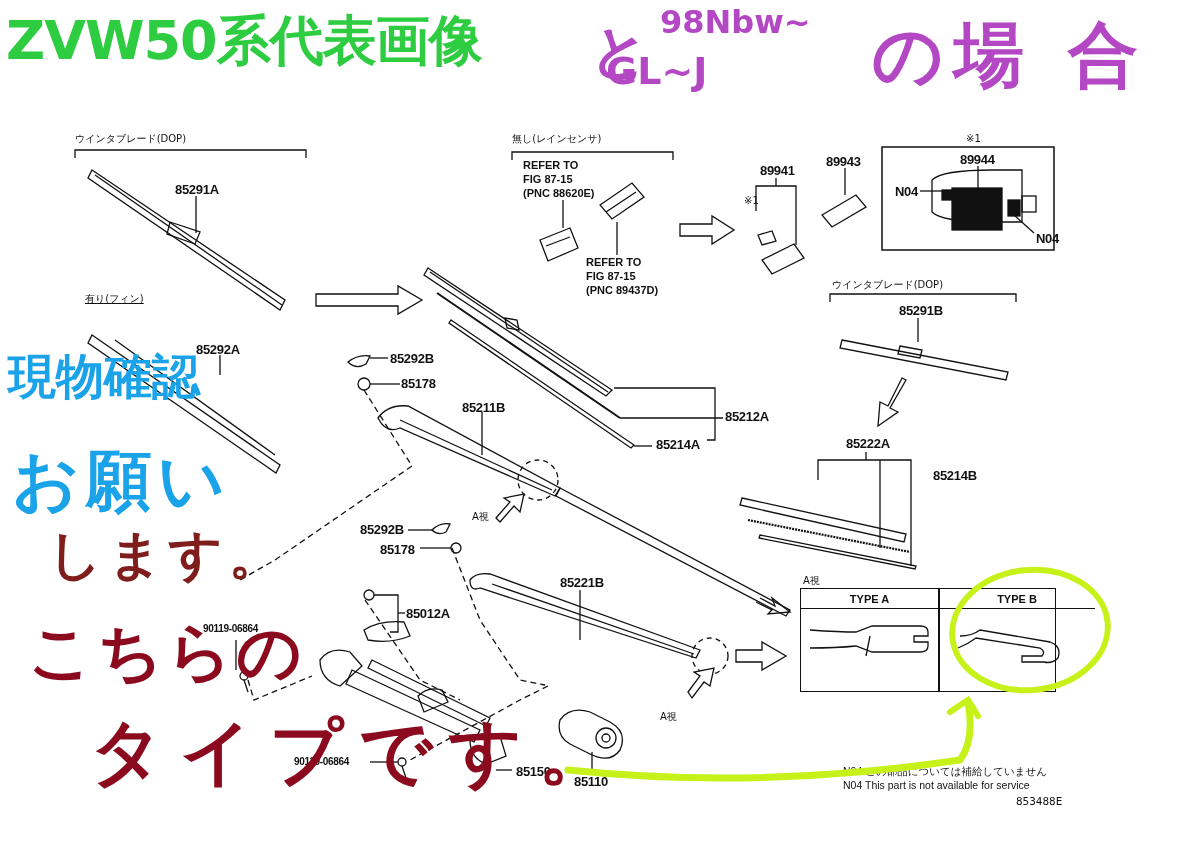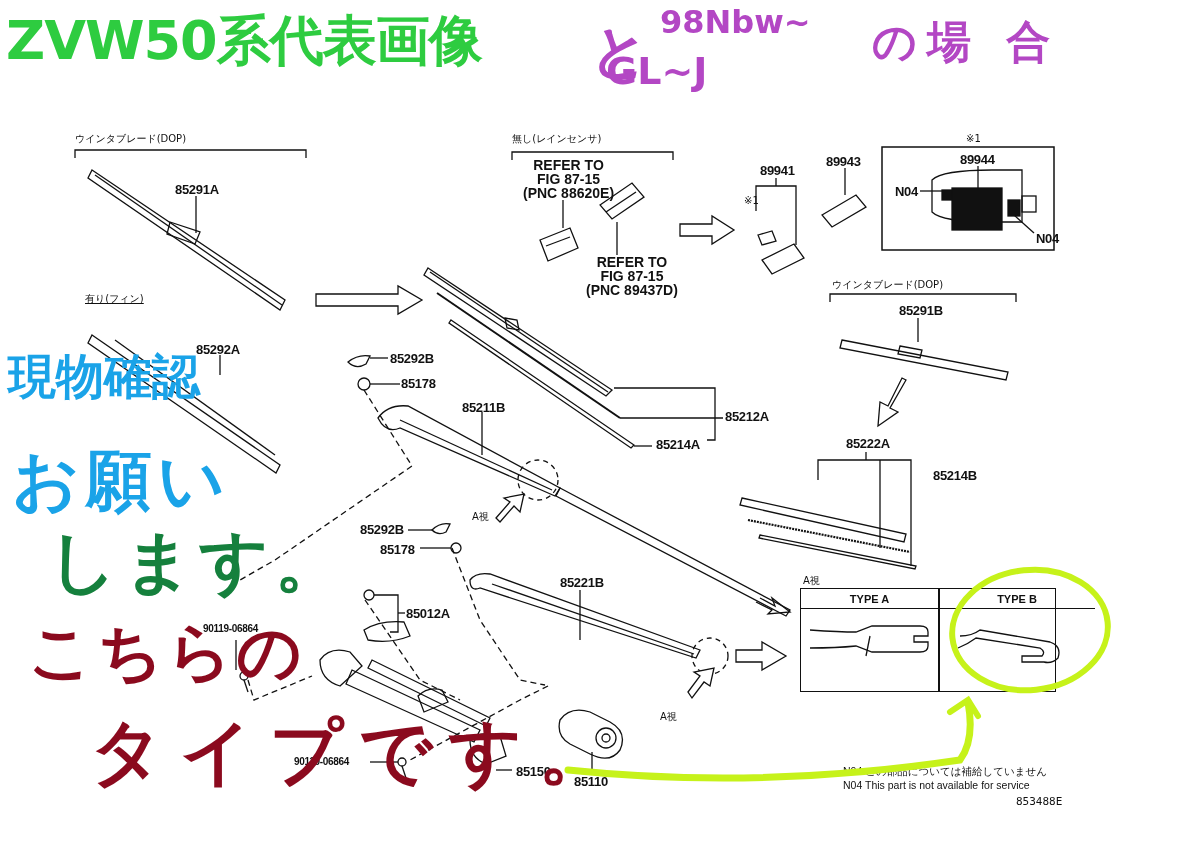--- a/index.html
+++ b/index.html
@@ -3,21 +3,21 @@
 <meta charset="utf-8">
 <style>
   html, body { margin:0; padding:0; background:#ffffff; }
   body { width:1200px; height:848px; position:relative; overflow:hidden;
          font-family:"Liberation Sans", sans-serif; color:#111; }
   .lbl { position:absolute; font-family:"Liberation Sans", sans-serif; font-weight:bold;
          font-size:13px; letter-spacing:-0.3px; color:#111; white-space:nowrap; line-height:1; }
   .jp  { position:absolute; font-family:"DejaVu Sans", sans-serif; font-size:10px;
          color:#111; white-space:nowrap; line-height:1; }
   .ref { position:absolute; font-family:"Liberation Sans", sans-serif; font-weight:bold;
-         font-size:14px; line-height:14px; color:#111; white-space:pre;text-align:center; }
+         font-size:11px; line-height:14px; color:#111; white-space:pre; }
   .hand { position:absolute; font-family:"DejaVu Sans", sans-serif; font-weight:bold;
           white-space:nowrap; line-height:1; }
   svg.diagram { position:absolute; left:0; top:0; }
   .typebox { position:absolute; left:800px; top:588px; width:256px; height:104px;
              border:1.5px solid #111; box-sizing:border-box; }
   .typebox .hdr { position:absolute; top:0; height:20px; border-bottom:1.5px solid #111;
                   font-size:11px; font-weight:bold; text-align:center; line-height:20px; box-sizing:border-box; }
   .typebox .divider { position:absolute; left:137px; top:0; width:1.5px; height:100%; background:#111; }
   .notes { position:absolute; left:843px; top:764px; font-size:10.5px; line-height:14px; }
   .docnum { position:absolute; left:1016px; top:795px; font-family:"DejaVu Sans Mono", monospace; font-size:11px; }
@@ -229,20 +229,20 @@
   <ellipse cx="1030" cy="630" rx="78" ry="60" fill="none" stroke="#c6f21a" stroke-width="6" transform="rotate(-6 1030 630)"></ellipse>
 
   <path d="M568 770 Q760 790 960 760 Q975 740 968 702" fill="none" stroke="#c6f21a" stroke-width="7" stroke-linecap="round"></path>
   <path d="M950 712 L968 700 L978 716" fill="none" stroke="#c6f21a" stroke-width="6" stroke-linecap="round"></path>
 </svg>
 
 <div class="hand" style="left:6px;top:14px;font-size:54px;color:#2ecc40;letter-spacing:-1px;">ZVW50系代表画像</div>
 <div class="hand" style="left:590px;top:22px;font-size:58px;color:#b347c4;">と</div>
 <div class="hand" style="left:660px;top:6px;font-size:32px;color:#b347c4;">98Nbw~</div>
 <div class="hand" style="left:606px;top:52px;font-size:38px;color:#b347c4;">GL~J</div>
-<div class="hand" style="left:872px;top:20px;font-size:44px;color:#b347c4;letter-spacing:10px;">の場 合</div>
+<div class="hand" style="left:872px;top:20px;font-size:70px;color:#b347c4;letter-spacing:10px;">の場 合</div>
 
 <div class="hand" style="left:8px;top:352px;font-size:48px;color:#1aa3e8;">現物確認</div>
 <div class="hand" style="left:12px;top:448px;font-size:66px;color:#1aa3e8;letter-spacing:6px;">お願い</div>
-<div class="hand" style="left:48px;top:528px;font-size:68px;color:#15803d;letter-spacing:6px;">します。</div>
+<div class="hand" style="left:48px;top:528px;font-size:53px;color:#7f1d1d;letter-spacing:6px;">します。</div>
 
 <div class="hand" style="left:28px;top:620px;font-size:64px;color:#8b0a1e;letter-spacing:4px;">こちらの</div>
 <div class="hand" style="left:90px;top:716px;font-size:72px;color:#8b0a1e;letter-spacing:16px;">タイプです。</div>
 
 </body></html>

